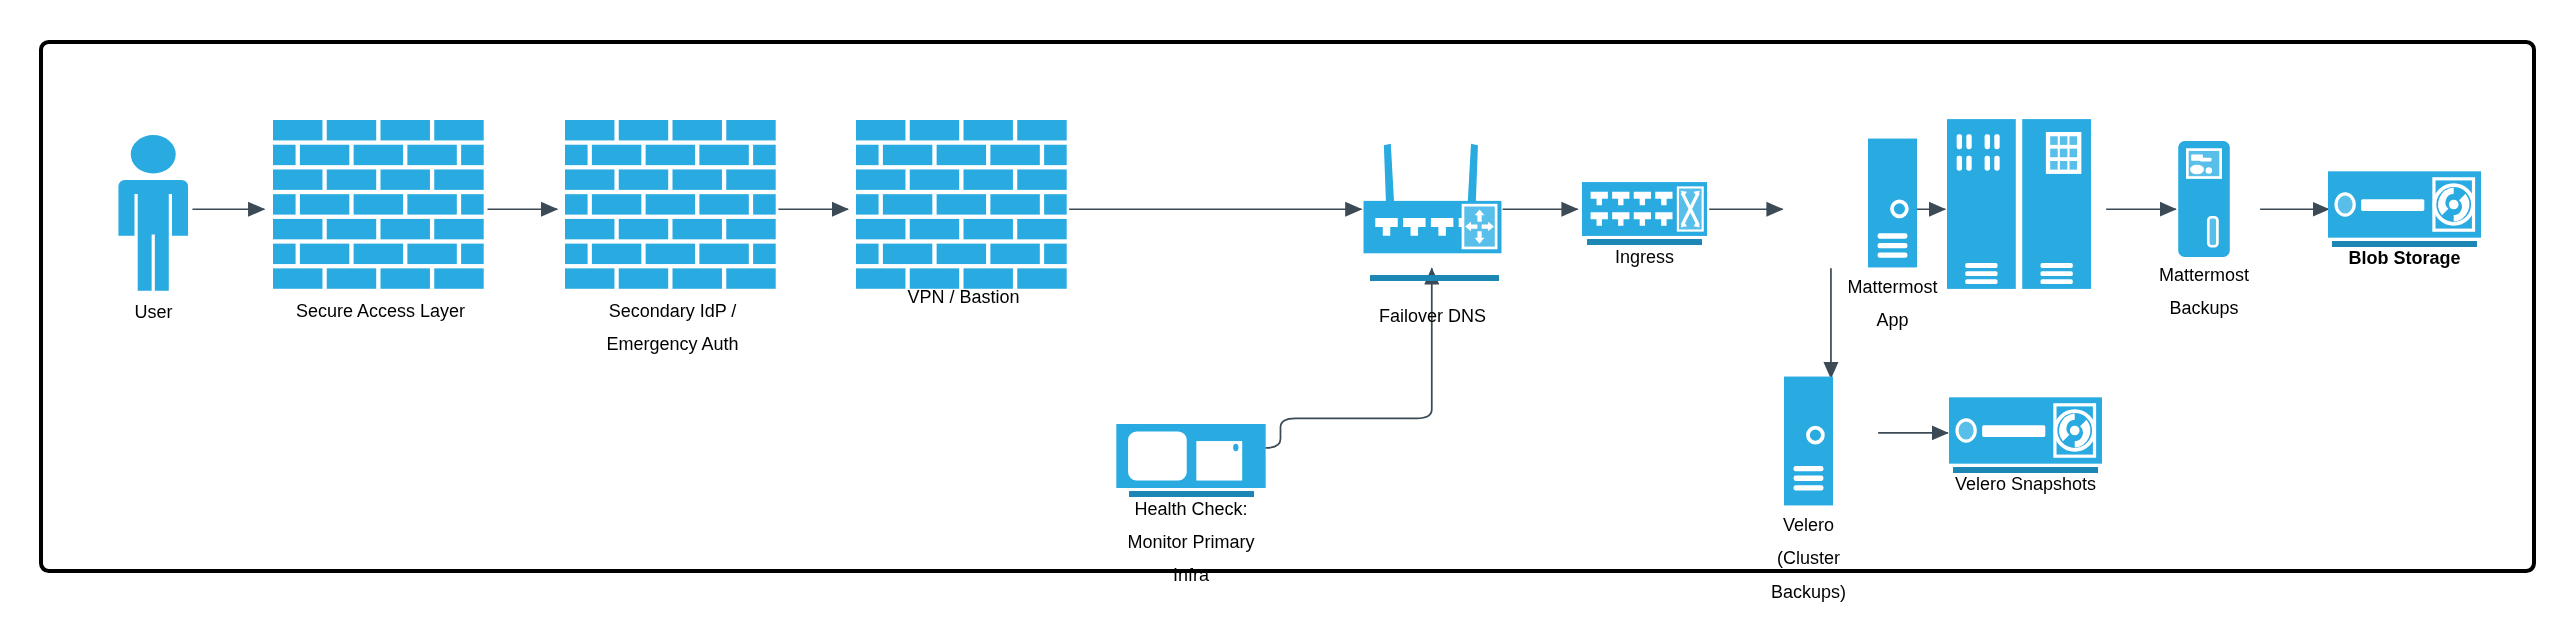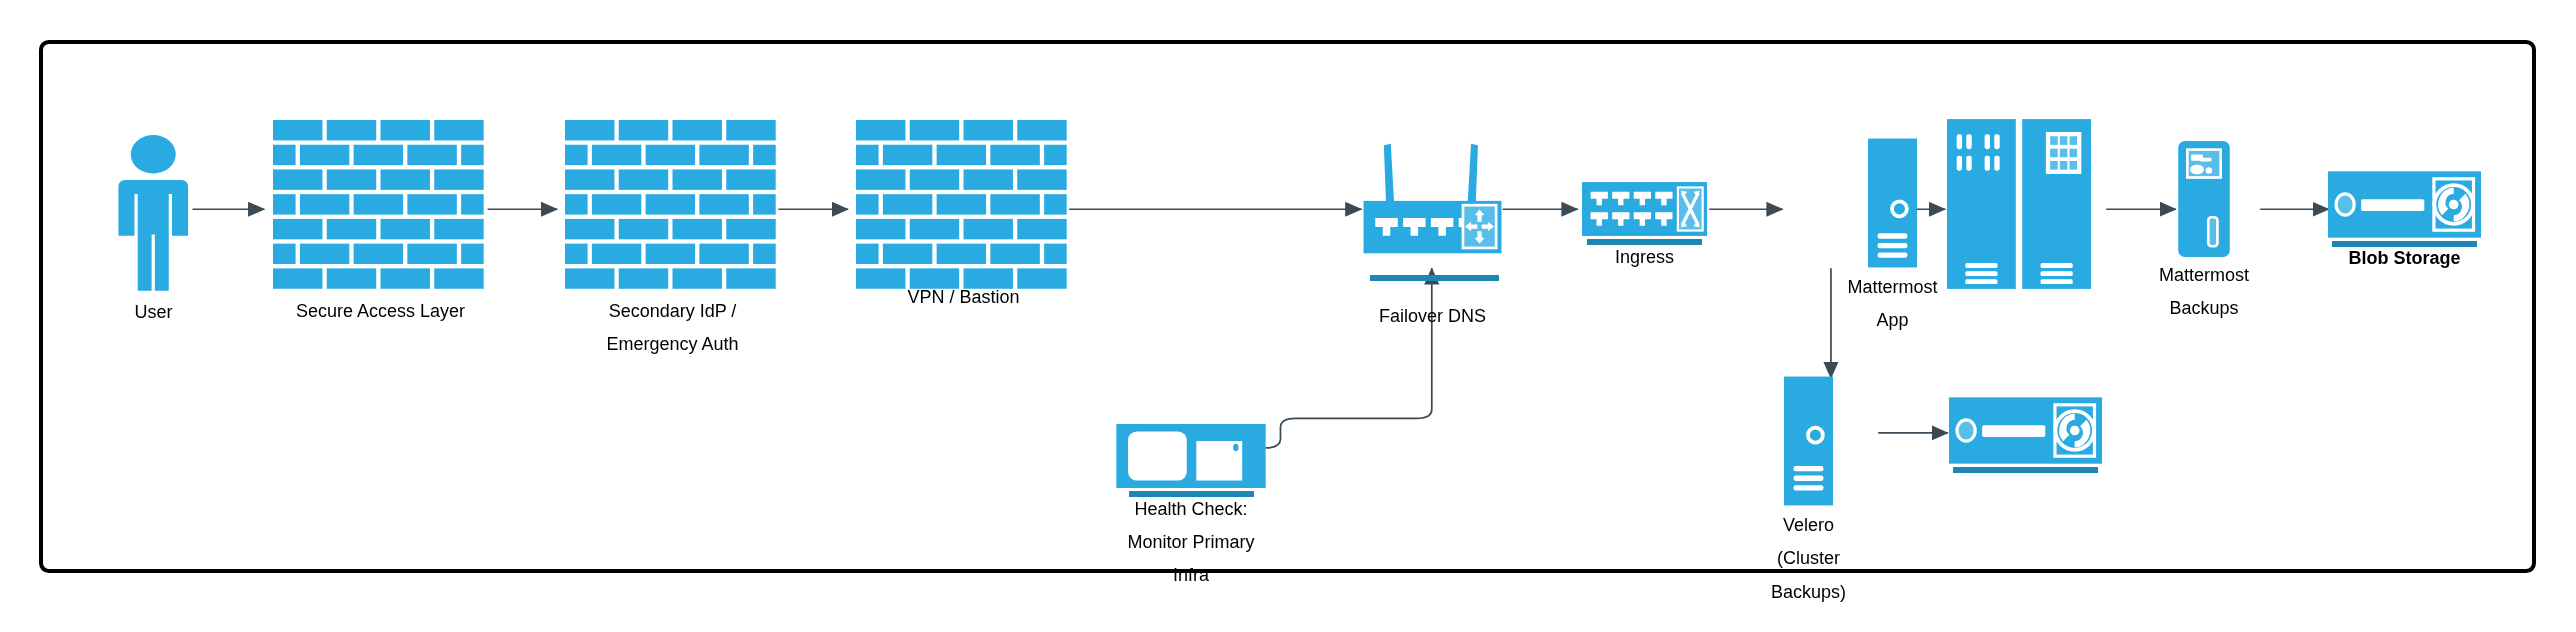--- a/index.html
+++ b/index.html
@@ -373,16 +373,17 @@
         <ellipse cx="32" cy="62" rx="17" ry="20" fill="#58BFEA" stroke="#FFFFFF" stroke-width="6"></ellipse>
         <rect x="62" y="52" width="118" height="22" rx="3" fill="#FFFFFF"></rect>
         <rect x="198" y="14" width="74" height="96" fill="none" stroke="#FFFFFF" stroke-width="6"></rect>
         <circle cx="235" cy="62" r="36" fill="none" stroke="#FFFFFF" stroke-width="7"></circle>
         <path d="M235,30 a32,32 0 0 0 -22,52 l12,-12 a16,16 0 0 1 10,-28 z" fill="#FFFFFF"></path>
         <path d="M235,94 a32,32 0 0 0 22,-52 l-12,12 a16,16 0 0 1 -10,28 z" fill="#FFFFFF"></path>
         <circle cx="235" cy="62" r="9" fill="#FFFFFF"></circle>
       </svg>
     </div>
     <div class="uline" style="width:145px;margin-left:4.3px;margin-top:2.7px;"></div>
+    <div class="label" style="top:71px;width:258px;">Velero Snapshots</div>
   </div>
 
 </div>
 
 
 </body></html>

